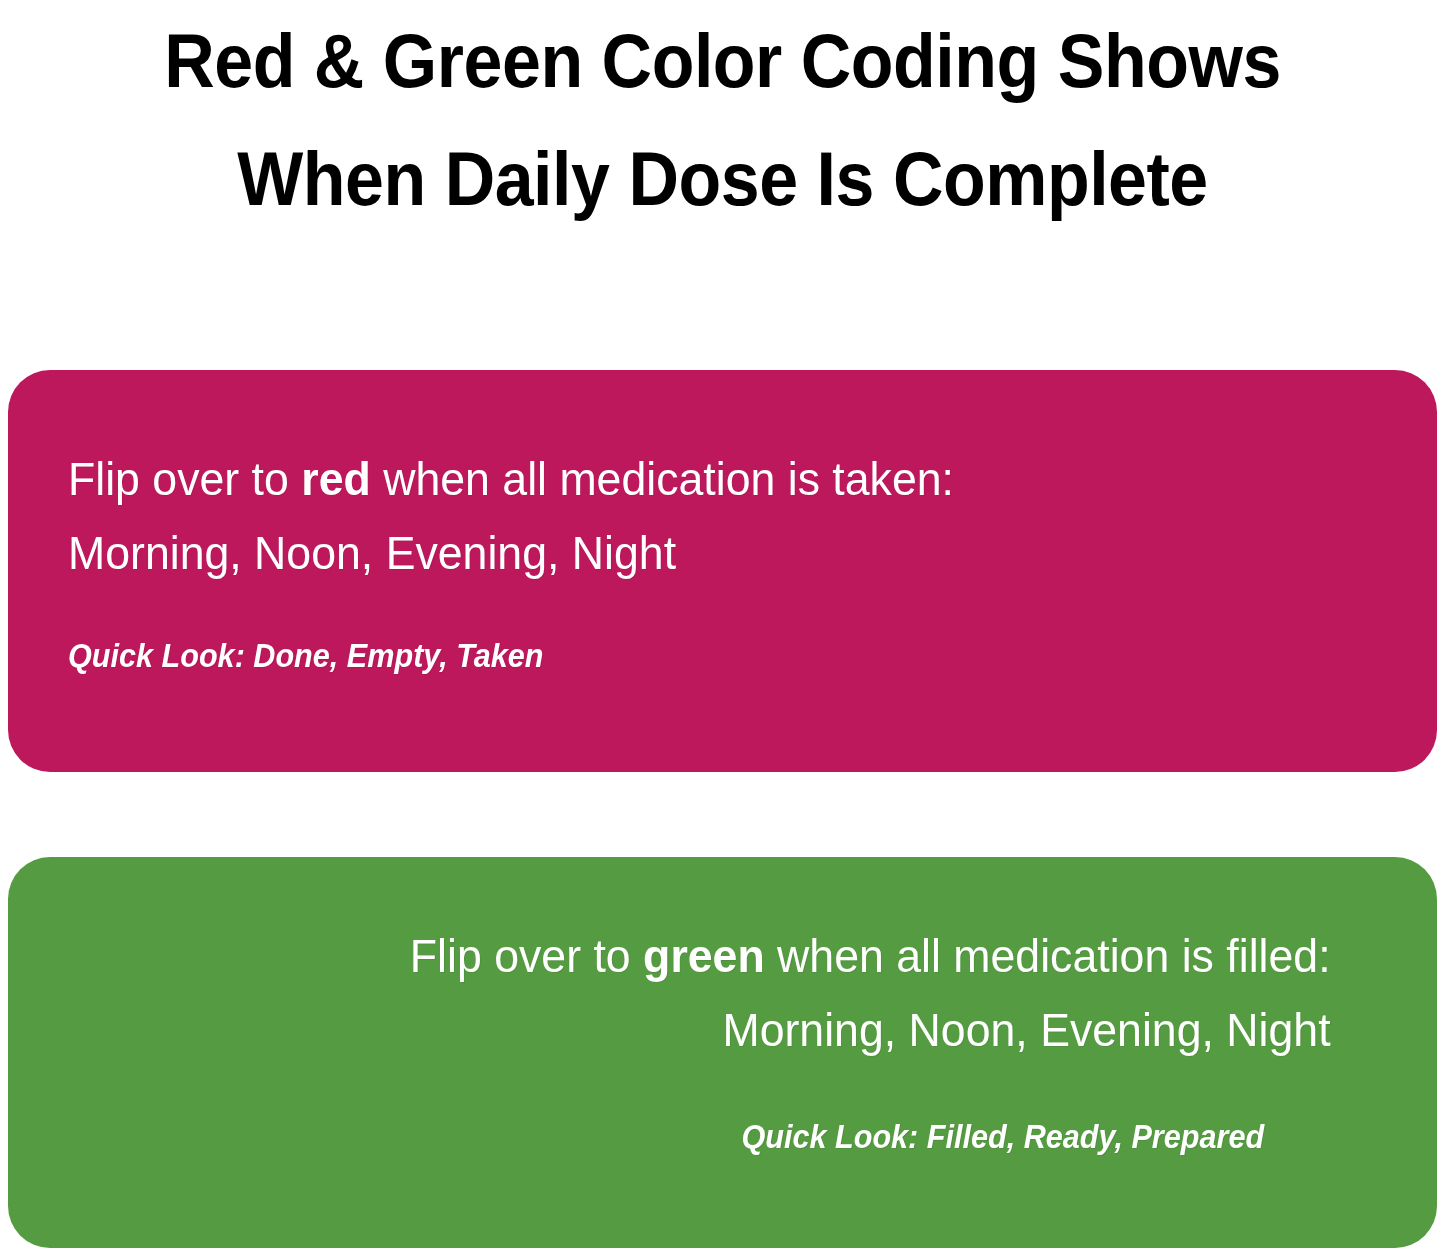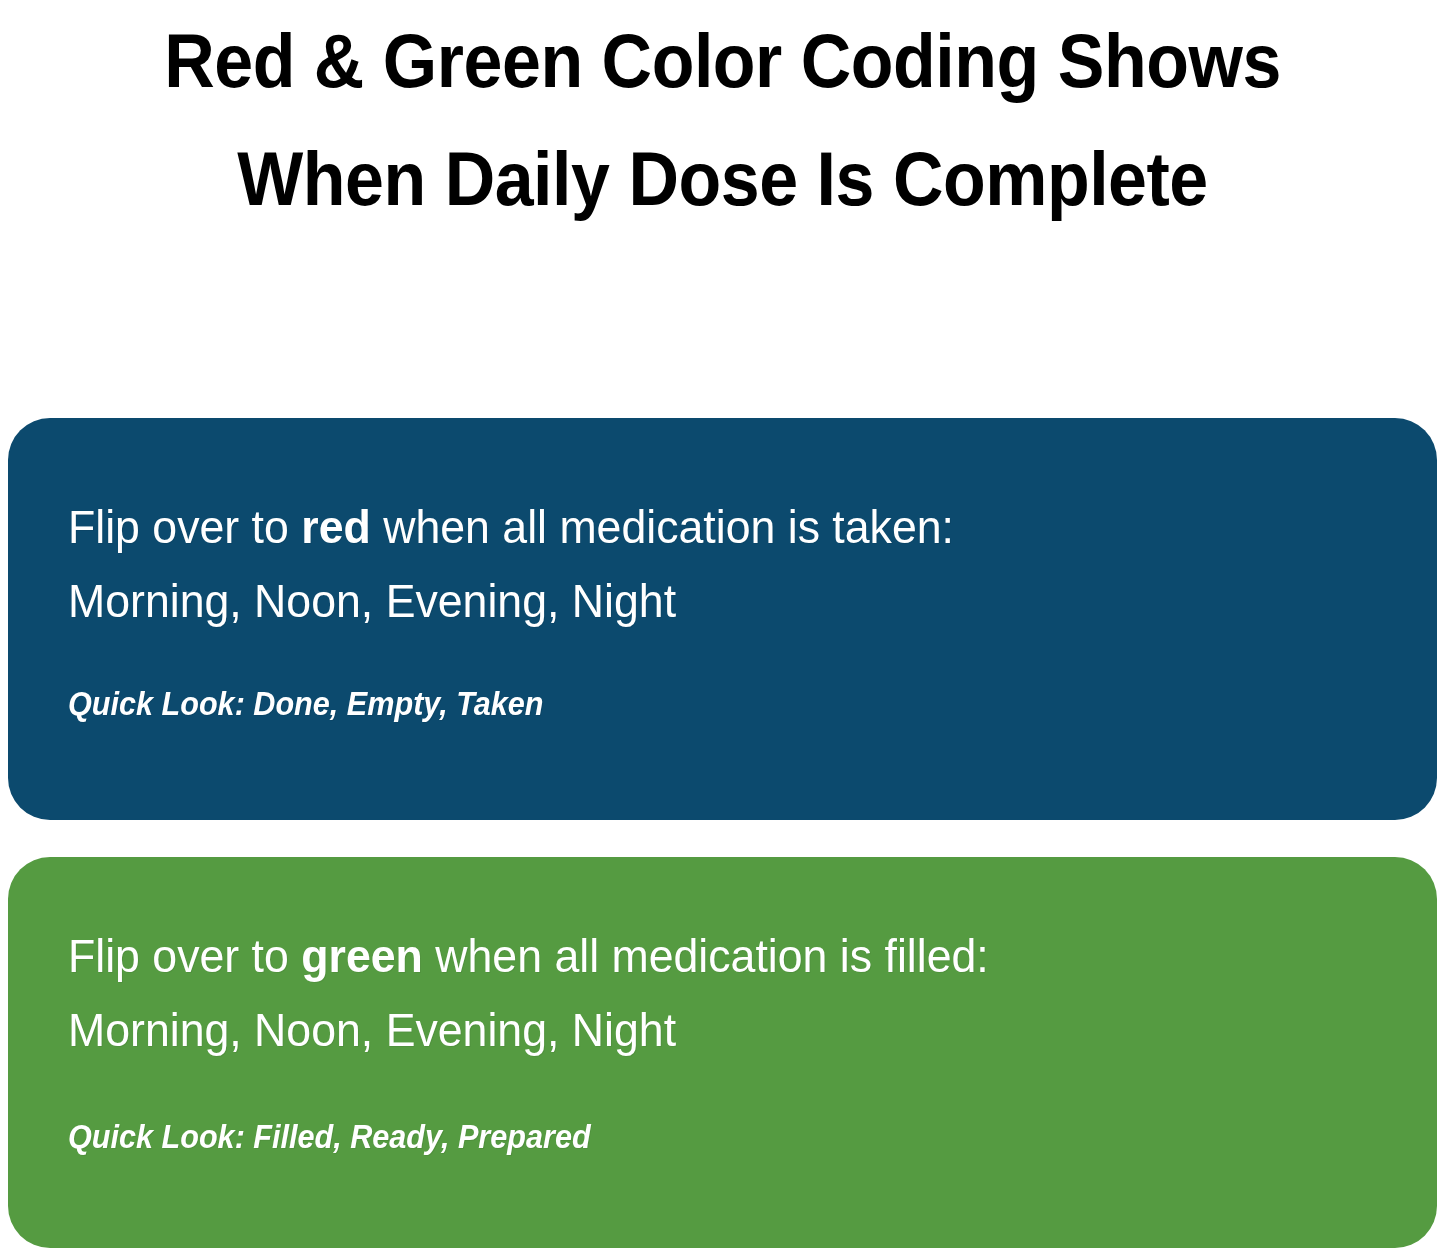--- a/index.html
+++ b/index.html
@@ -56,20 +56,21 @@
   }
   .panel-red {
     top: 370px;
     height: 402px;
     background: #DF3C3C;
   }
   .panel-green {
     top: 857px;
     height: 391px;
     background: #559B41;
+    text-align: right;
   }
 
   .panel-body {
     position: absolute;
     left: 60px;
     right: 40px;
   }
   .panel-red .panel-body  { top: 72px; }
   .panel-green .panel-body{ top: 62px; }
 
@@ -106,21 +107,21 @@
 </head>
 <body style="background: rgb(255, 255, 255);">
 
 <div class="page">
 
   <div class="headline">
     <span class="hl-line">Red &amp; Green Color Coding Shows</span>
     <span class="hl-line">When Daily Dose Is Complete</span>
   </div>
 
-  <div class="panel panel-red" style="background: #0c4a6e; margin-top: 48px;">
+  <div class="panel panel-red" style="background: #be185d;">
     <div class="panel-body">
       <div class="main-line"><span>Flip over to </span><span class="em">red</span><span> when all medication is taken:</span></div>
       <div class="main-line">Morning, Noon, Evening, Night</div>
       <div class="quick-line">Quick Look: Done, Empty, Taken</div>
     </div>
   </div>
 
   <div class="panel panel-green" style="background: rgb(85, 155, 65);">
     <div class="panel-body">
       <div class="main-line"><span>Flip over to </span><span class="em">green</span><span> when all medication is filled:</span></div>

